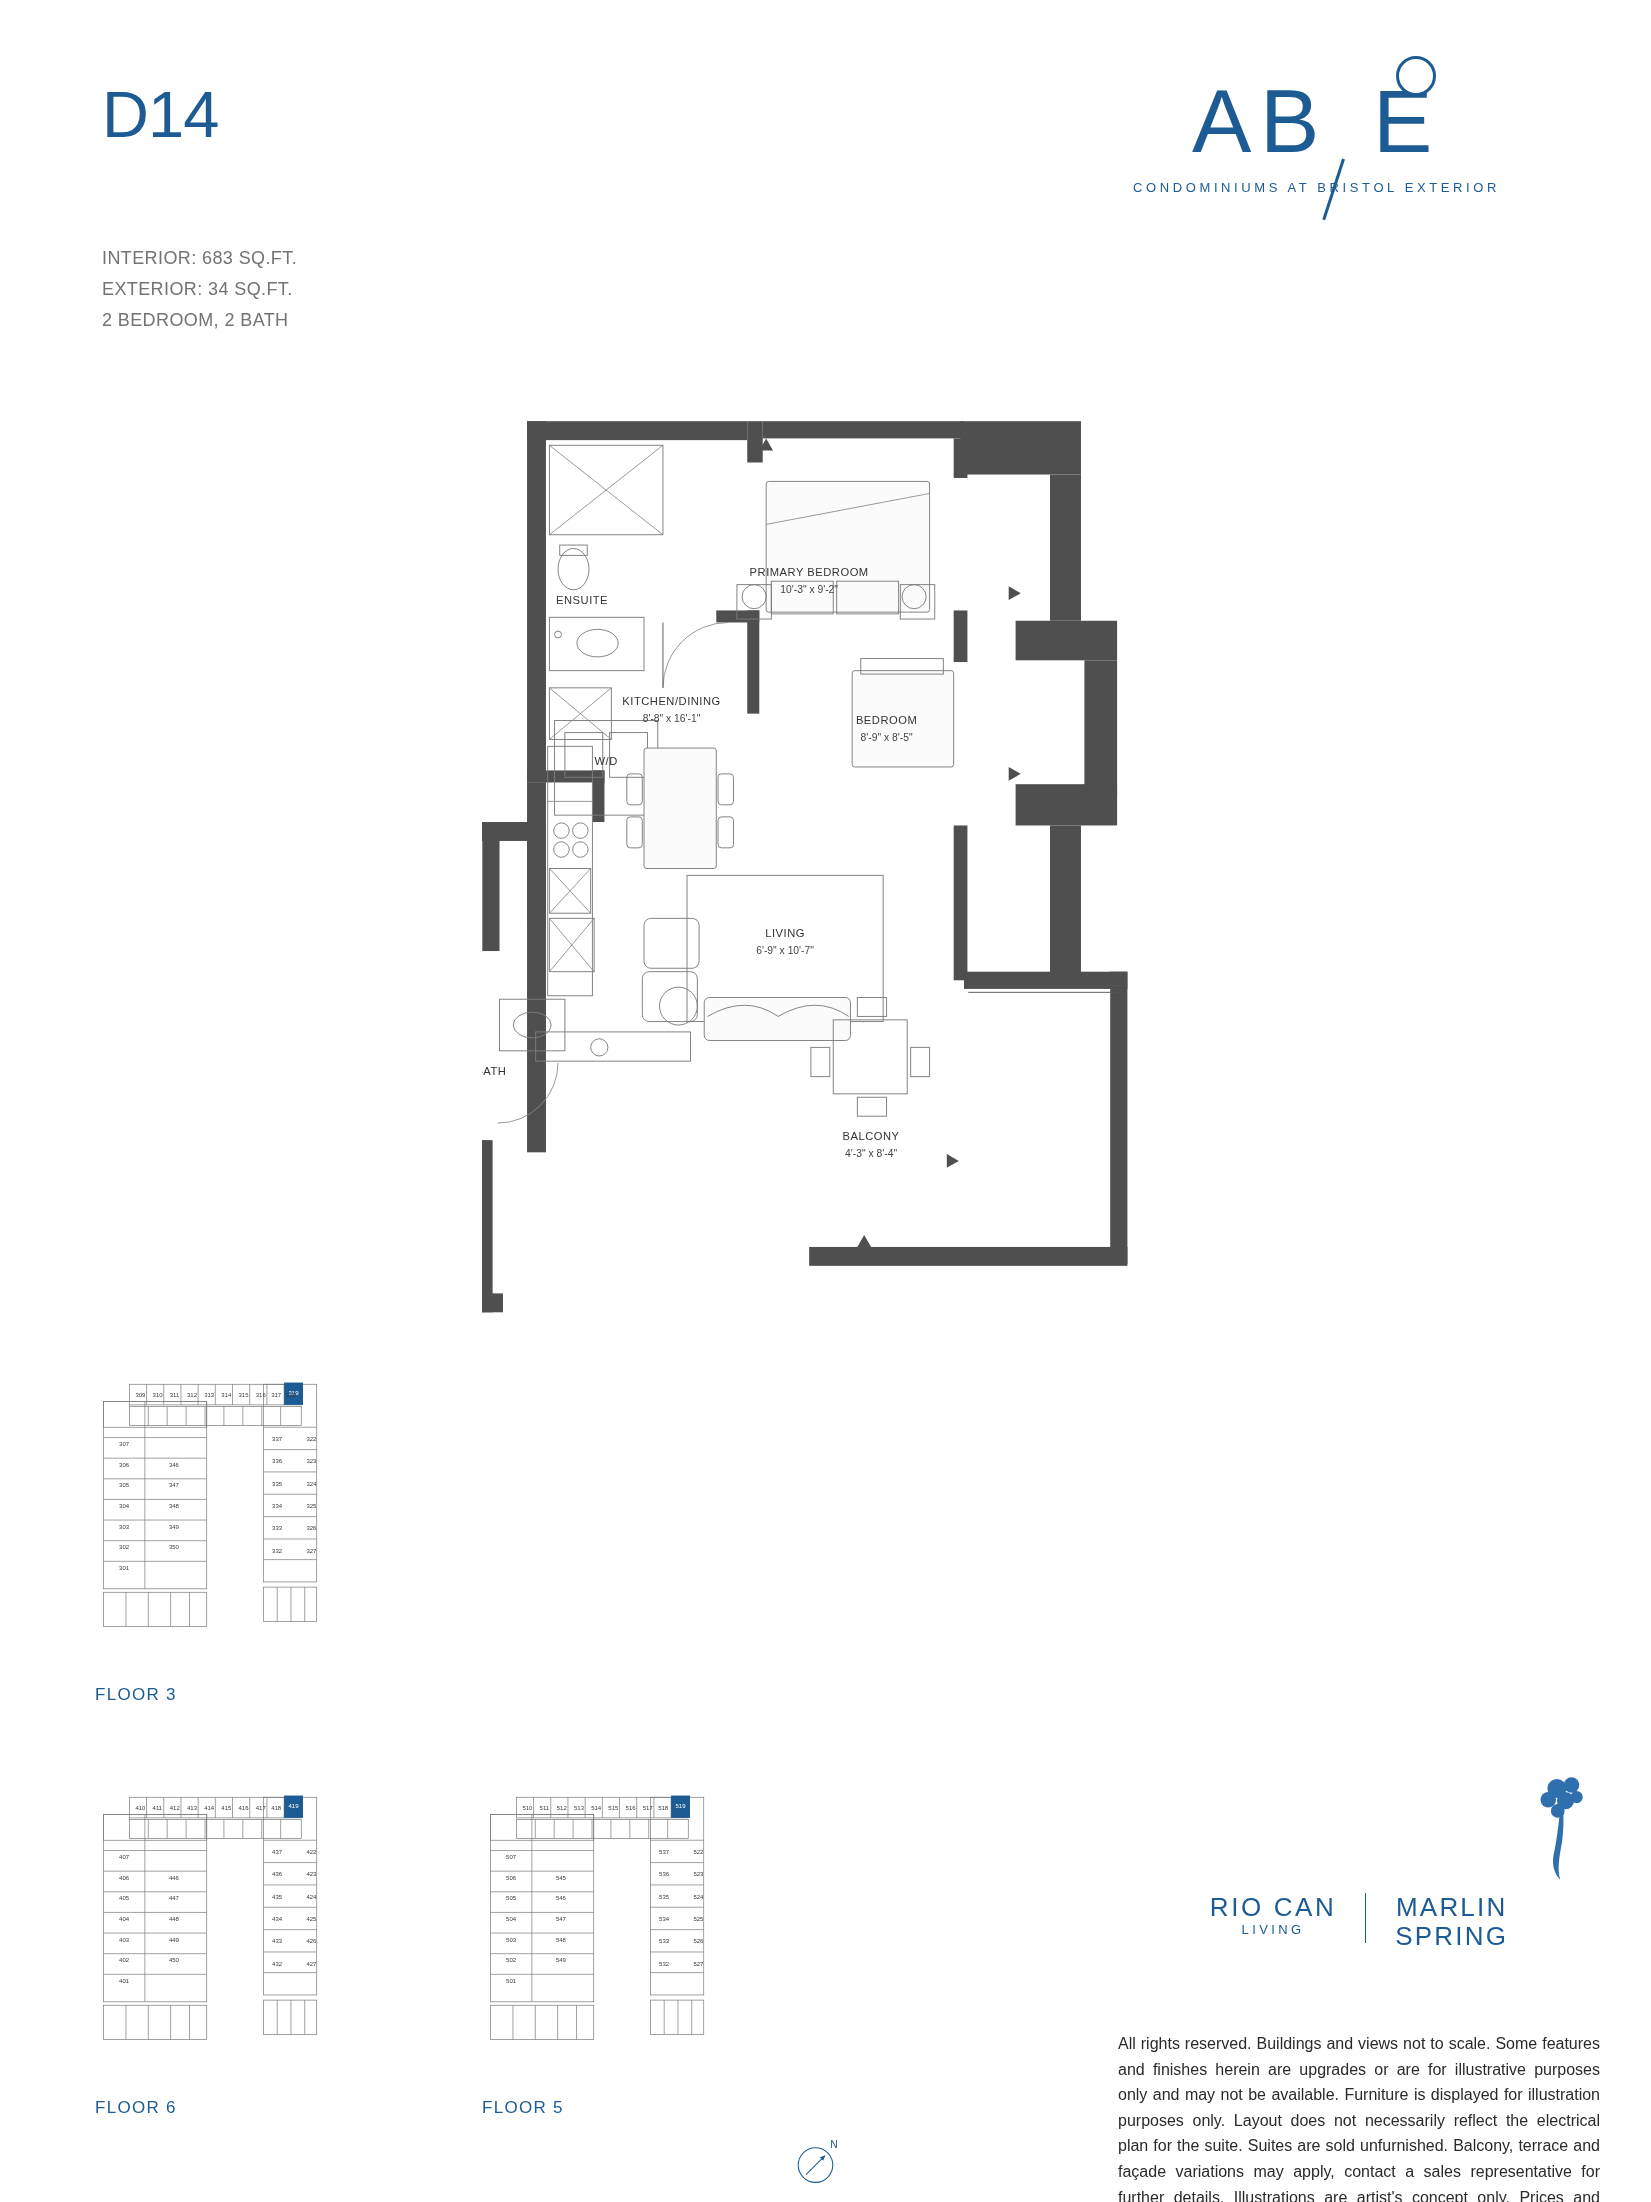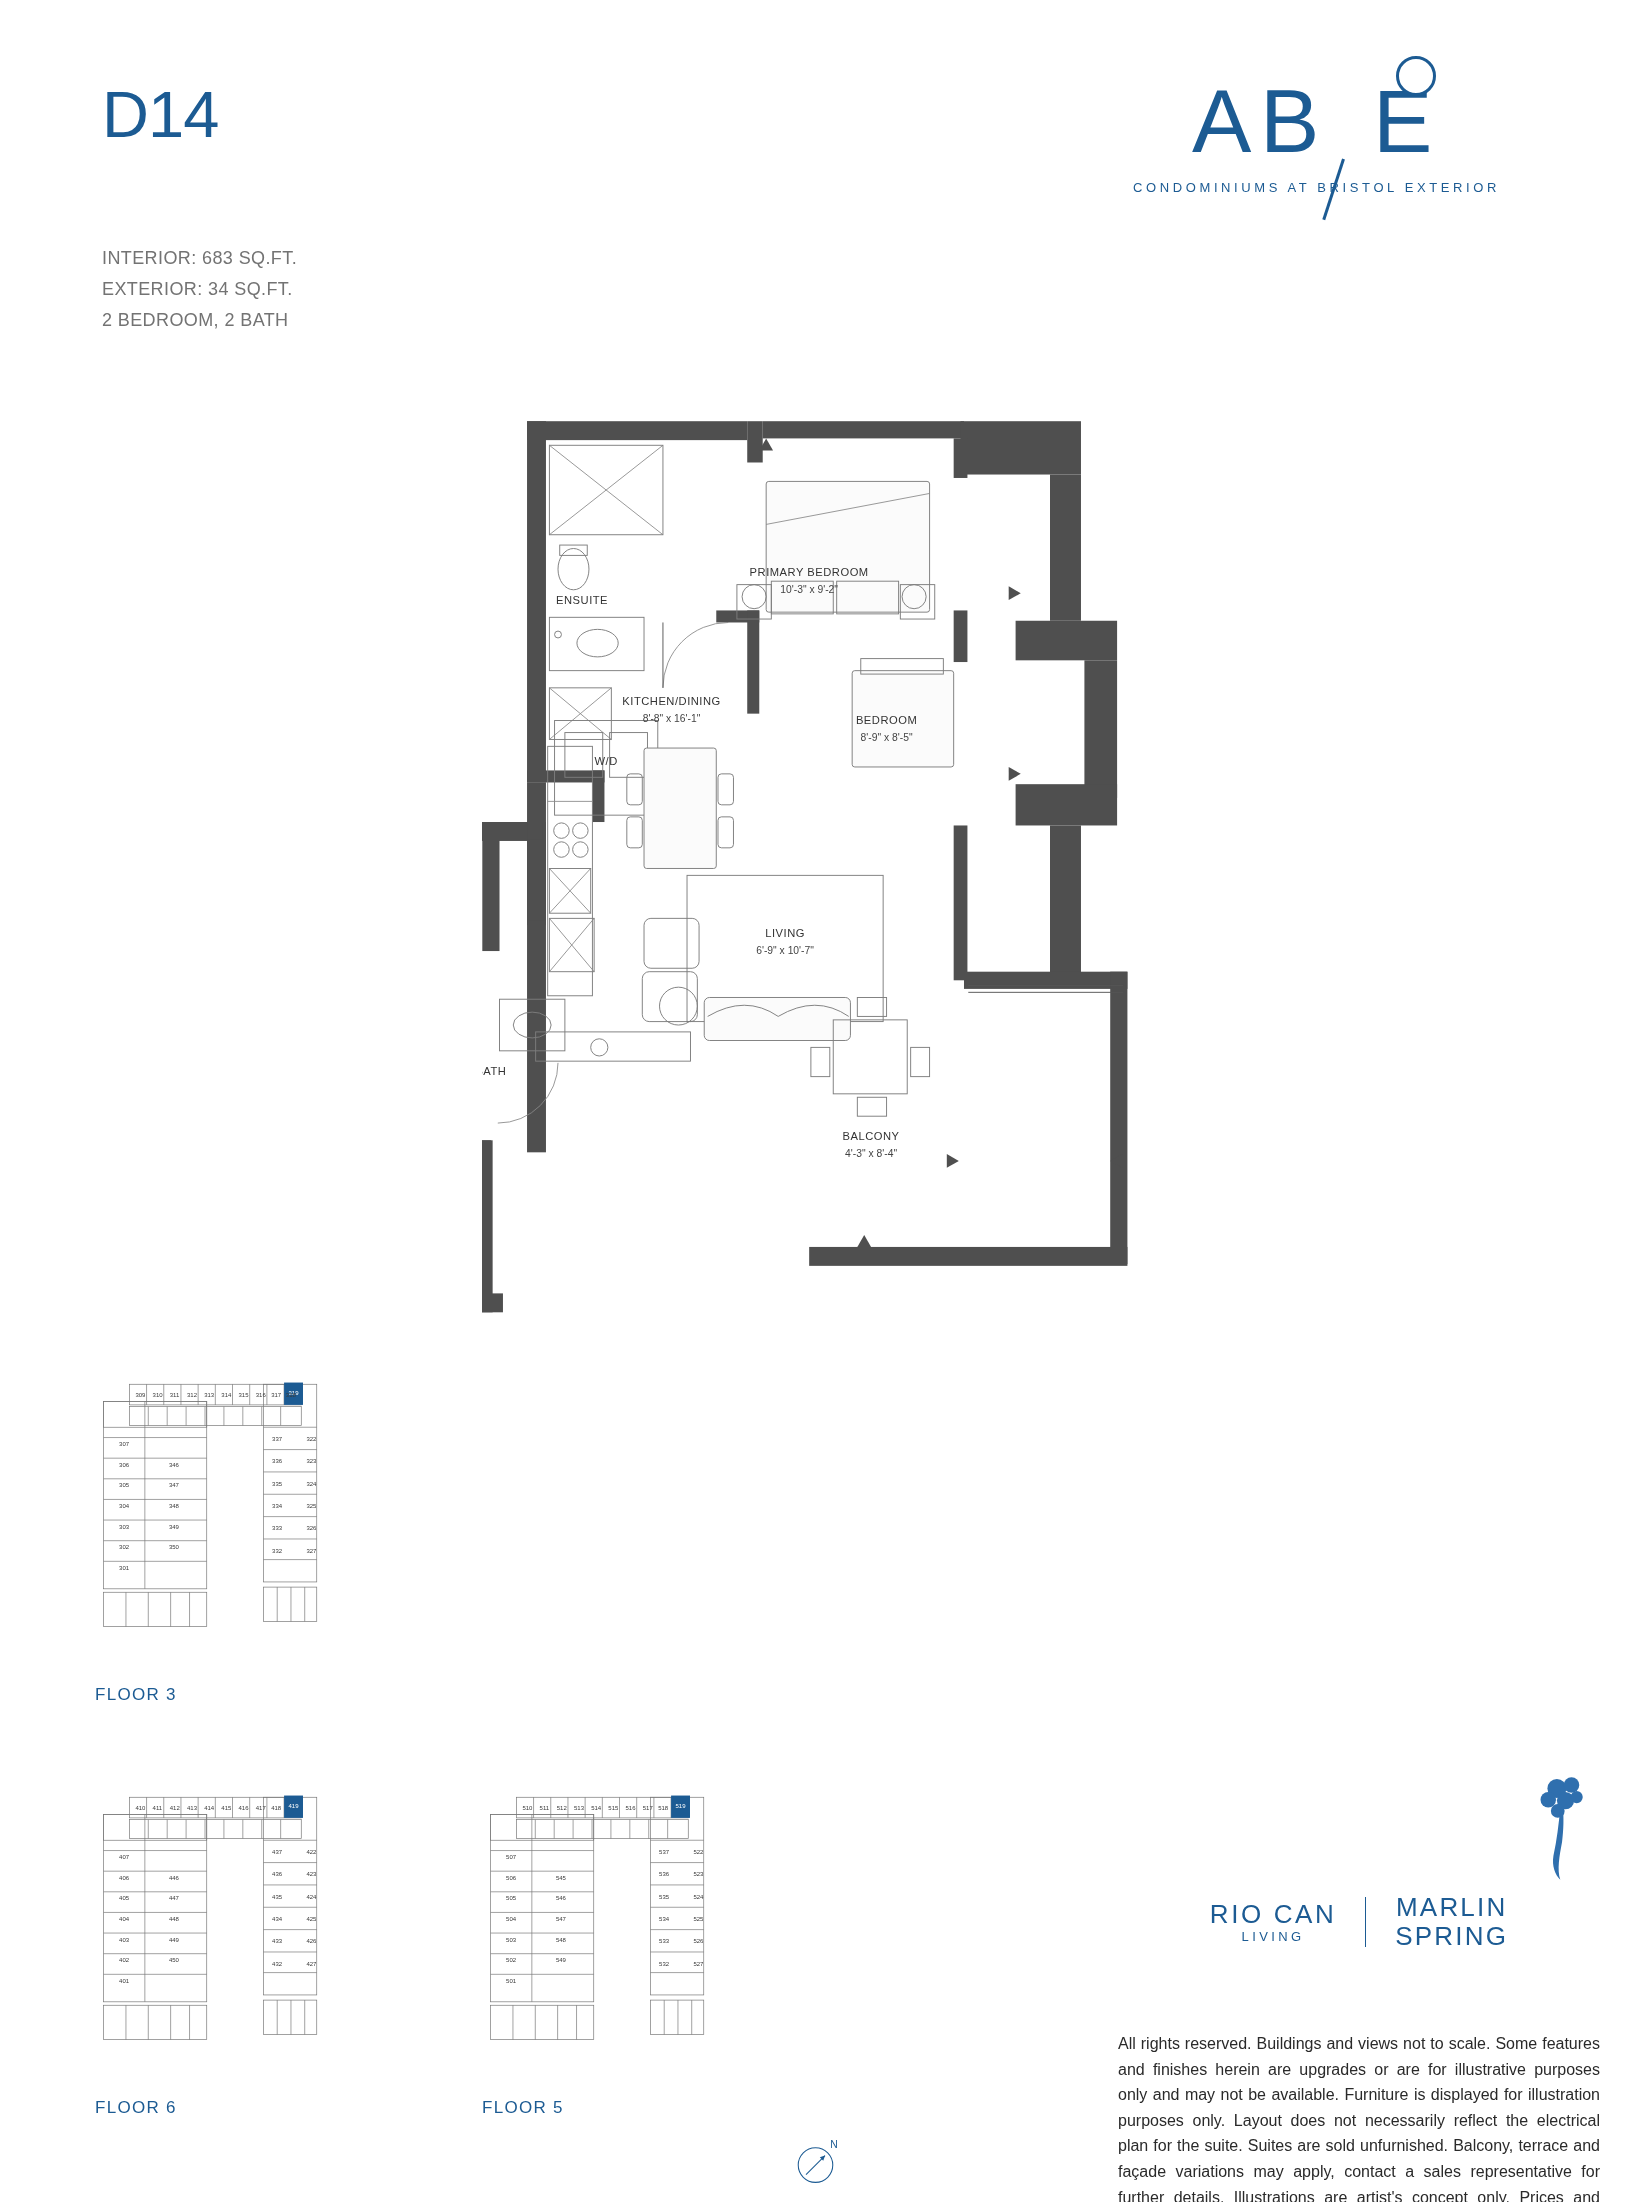--- a/index.html
+++ b/index.html
@@ -120,21 +120,21 @@
 
   
   #brand-block {
     position: absolute;
     left: 1118px;
     top: 1893px;
     width: 482px;
   }
   #brand-logos {
     display: flex;
-    align-items: center;
+    align-items: flex-start;
     justify-content: center;
     gap: 29px;
     color: #1c5b93;
   }
   #riocan {
     font-size: 26px;
     letter-spacing: 2.6px;
     text-align: center;
     line-height: 1.15;
   }

